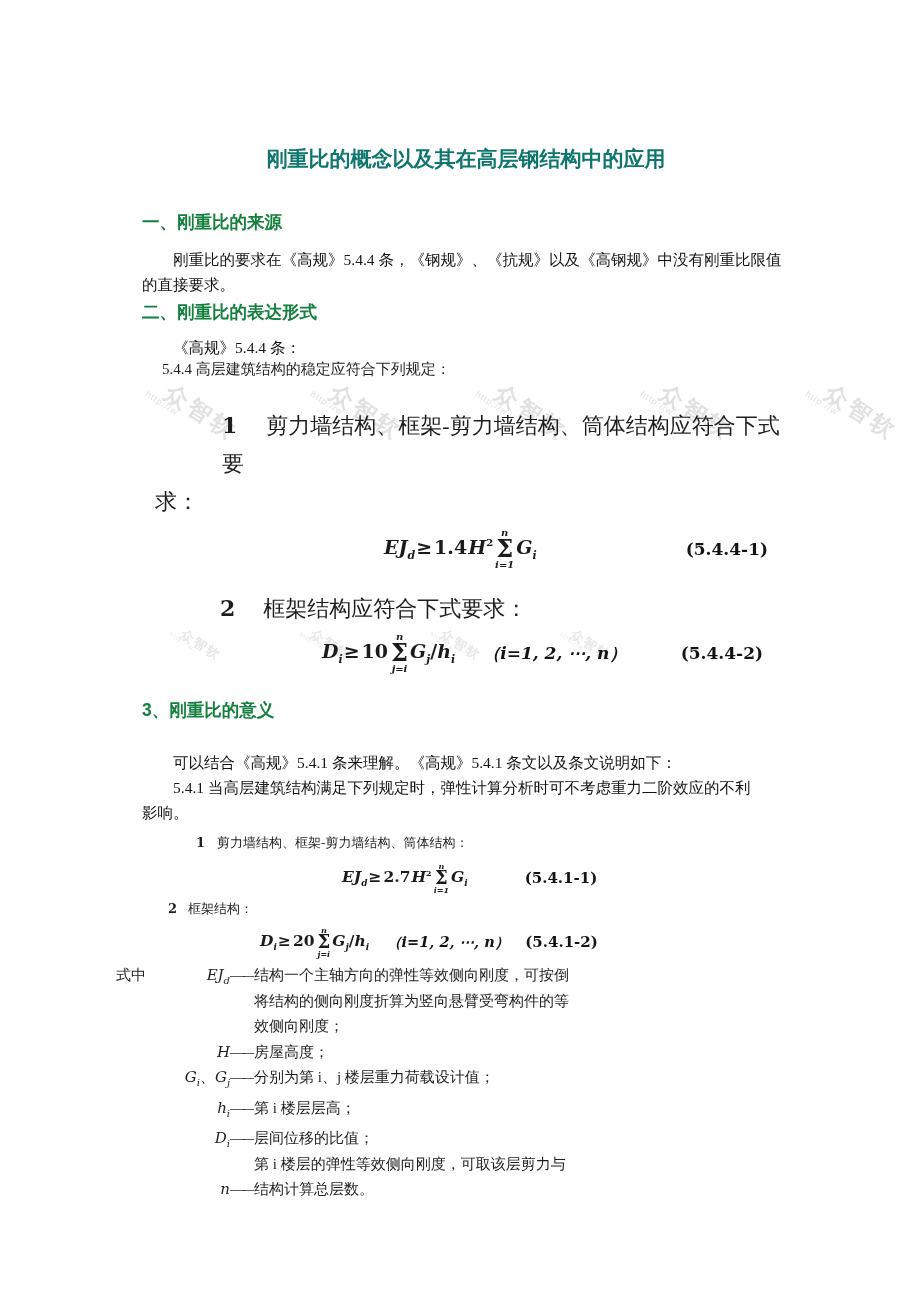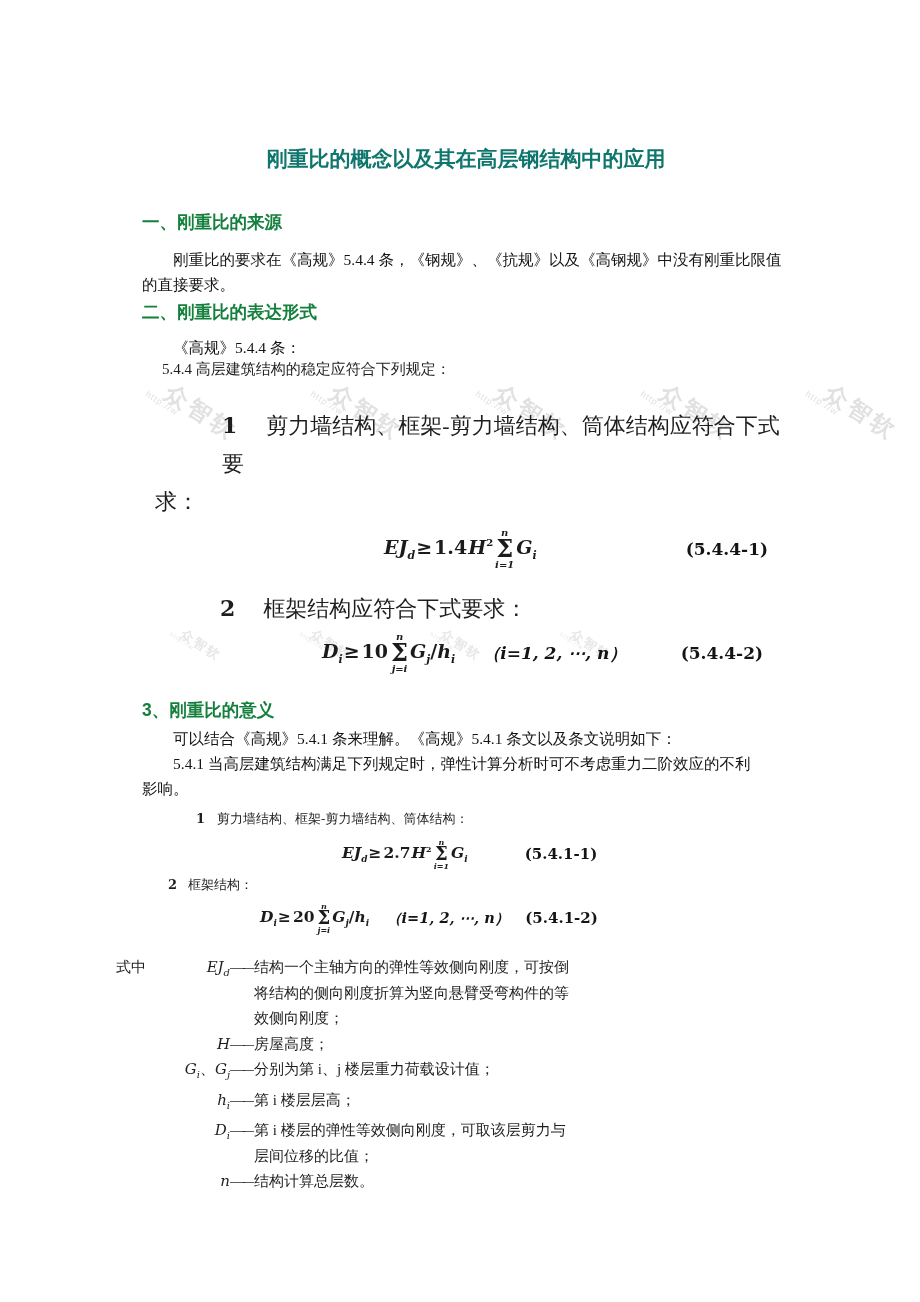--- a/index.html
+++ b/index.html
@@ -68,21 +68,21 @@
   .cond-big{font-size:17px;margin-left:28px;}
   .cond-sm{font-size:14.5px;margin-left:18px;}
   .eqno{font-family:"DejaVu Serif",serif;font-weight:bold;white-space:nowrap;}
   .eqno-big{font-size:17px;}
   .f1 .eqno,.f2 .eqno{margin-left:auto;}
   .f1 .eqno{margin-right:22px;}
   .f2 .eqno{margin-right:27px;}
   .f3 .eqno{font-size:15px;margin-left:57px;}
   .f4 .eqno{font-size:15px;margin-left:16px;}
   
-  .defs{margin-top:20px;margin-left:-26px;font-size:15px;line-height:25.5px;}
+  .defs{margin-top:4px;margin-left:-26px;font-size:15px;line-height:25.5px;}
   .def-row{display:flex;align-items:flex-start;}
   .def-label{flex:0 0 58px;}
   .def-sym{flex:0 0 56px;text-align:right;font-family:"DejaVu Serif",serif;font-weight:normal;white-space:nowrap;}
   .def-sym .vb{font-style:italic;}
   .def-sym sub{font-size:10px;font-style:italic;}
   .def-dash{flex:0 0 24px;letter-spacing:-2px;overflow:hidden;}
   .def-text{flex:1;}
   .def-line{display:block;}
 </style>
 </head>
@@ -166,21 +166,21 @@
       <span class="formula fbig"><span class="vb">D</span><sub>i</sub><span class="rel">≥</span><span class="coef">10</span><span class="sum">
             <span class="stop">n</span>
             <span class="ssym">Σ</span>
             <span class="sbot">j=i</span>
           </span><span class="vb">G</span><sub>j</sub><span>/</span><span class="vb">h</span><sub>i</sub></span>
       <span class="cond cond-big">（i=1, 2, ⋯, n）</span>
       <span class="eqno eqno-big">(5.4.4-2)</span>
     </div>
 
     <div class="h-sans h3">3、刚重比的意义</div>
-    <div class="body-p" style="margin-top:4px">
+    <div class="body-p" style="margin-top:28px">
       <div class="indent">可以结合《高规》5.4.1 条来理解。《高规》5.4.1 条文以及条文说明如下：</div>
     </div>
     <div class="body-p">
       <div class="indent">5.4.1 当高层建筑结构满足下列规定时，弹性计算分析时可不考虑重力二阶效应的不利</div>
       <div>影响。</div>
     </div>
 
     <div class="scan item-sm item-sm1"><span class="num">1</span><span class="gap12"></span><span>剪力墙结构、框架-剪力墙结构、筒体结构：</span></div>
 
     <div class="frow f3">
@@ -231,22 +231,22 @@
         <span class="def-label"></span>
         <span class="def-sym"><span class="vb">h</span><sub>i</sub></span>
         <span class="def-dash">——</span>
         <span class="def-text">第 i 楼层层高；</span>
       </div>
       <div class="def-row">
         <span class="def-label"></span>
         <span class="def-sym"><span class="vb">D</span><sub>i</sub></span>
         <span class="def-dash">——</span>
         <span class="def-text">
+          <span class="def-line">层间位移的比值；</span>
           <span class="def-line">第 i 楼层的弹性等效侧向刚度，可取该层剪力与</span>
-          <span class="def-line">层间位移的比值；</span>
         </span>
       </div>
       <div class="def-row">
         <span class="def-label"></span>
         <span class="def-sym"><span class="vb">n</span></span>
         <span class="def-dash">——</span>
         <span class="def-text">结构计算总层数。</span>
       </div>
     </div>
 

